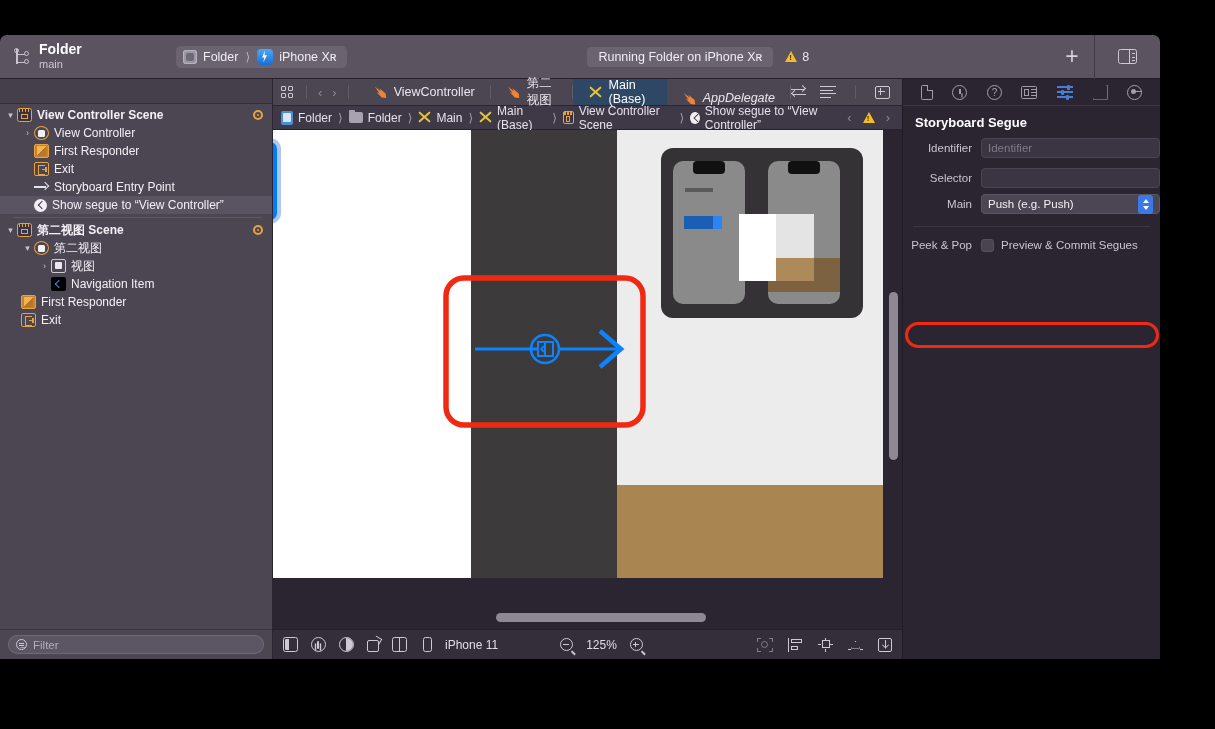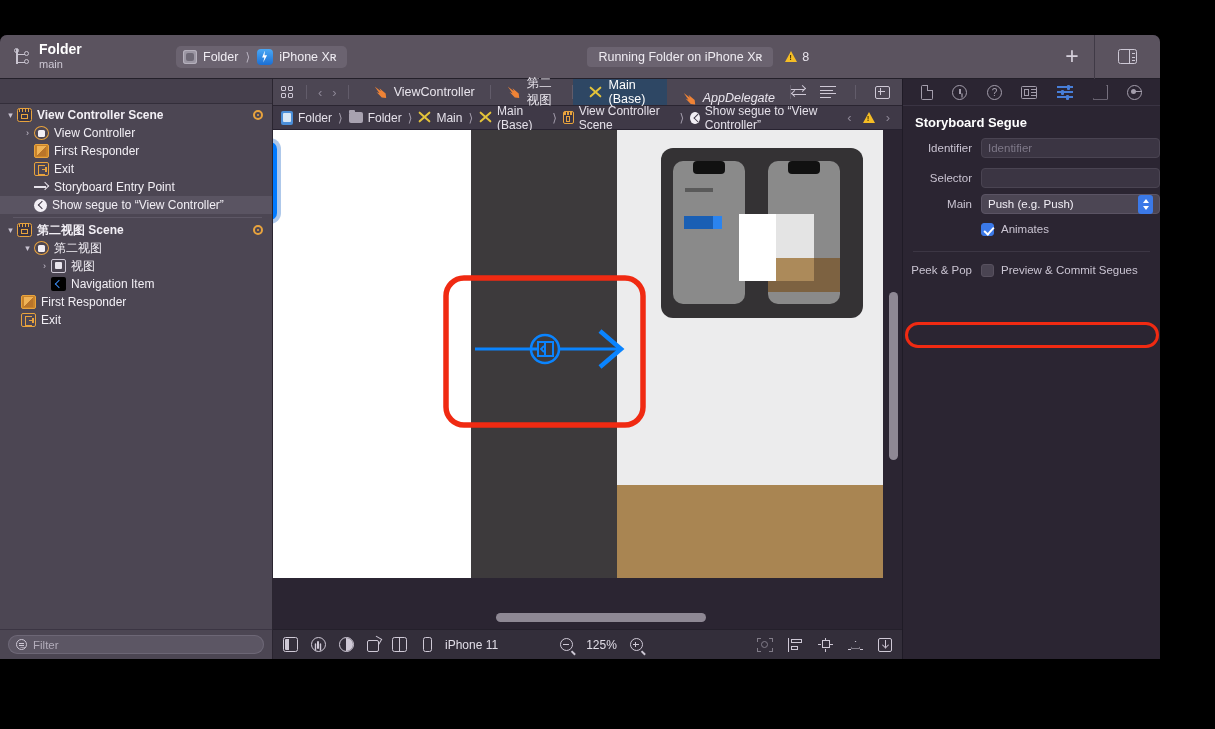--- a/index.html
+++ b/index.html
@@ -766,27 +766,20 @@
       </div>
 
       <div class="insp-row">
         <span class="insp-lbl">Main</span>
         <span class="ctl" style="background:#4c4654;border-color:#5b5464;">
           <span class="ctl-txt" style="color:#f2eff6">Push (e.g. Push)</span>
           <span class="stepper-blue"></span>
         </span>
       </div>
 
-      <div class="insp-row" style="margin-top:-1px">
-        <span class="insp-lbl"></span>
-        <span class="cbox-row">
-          <span class="cbox checked"></span>
-          <span class="cbox-label">Animates</span>
-        </span>
-      </div>
 
       <div class="insp-sep"></div>
 
       <div class="insp-row">
         <span class="insp-lbl">Peek &amp; Pop</span>
         <span class="cbox-row">
           <span class="cbox"></span>
           <span class="cbox-label">Preview &amp; Commit Segues</span>
         </span>
       </div>

